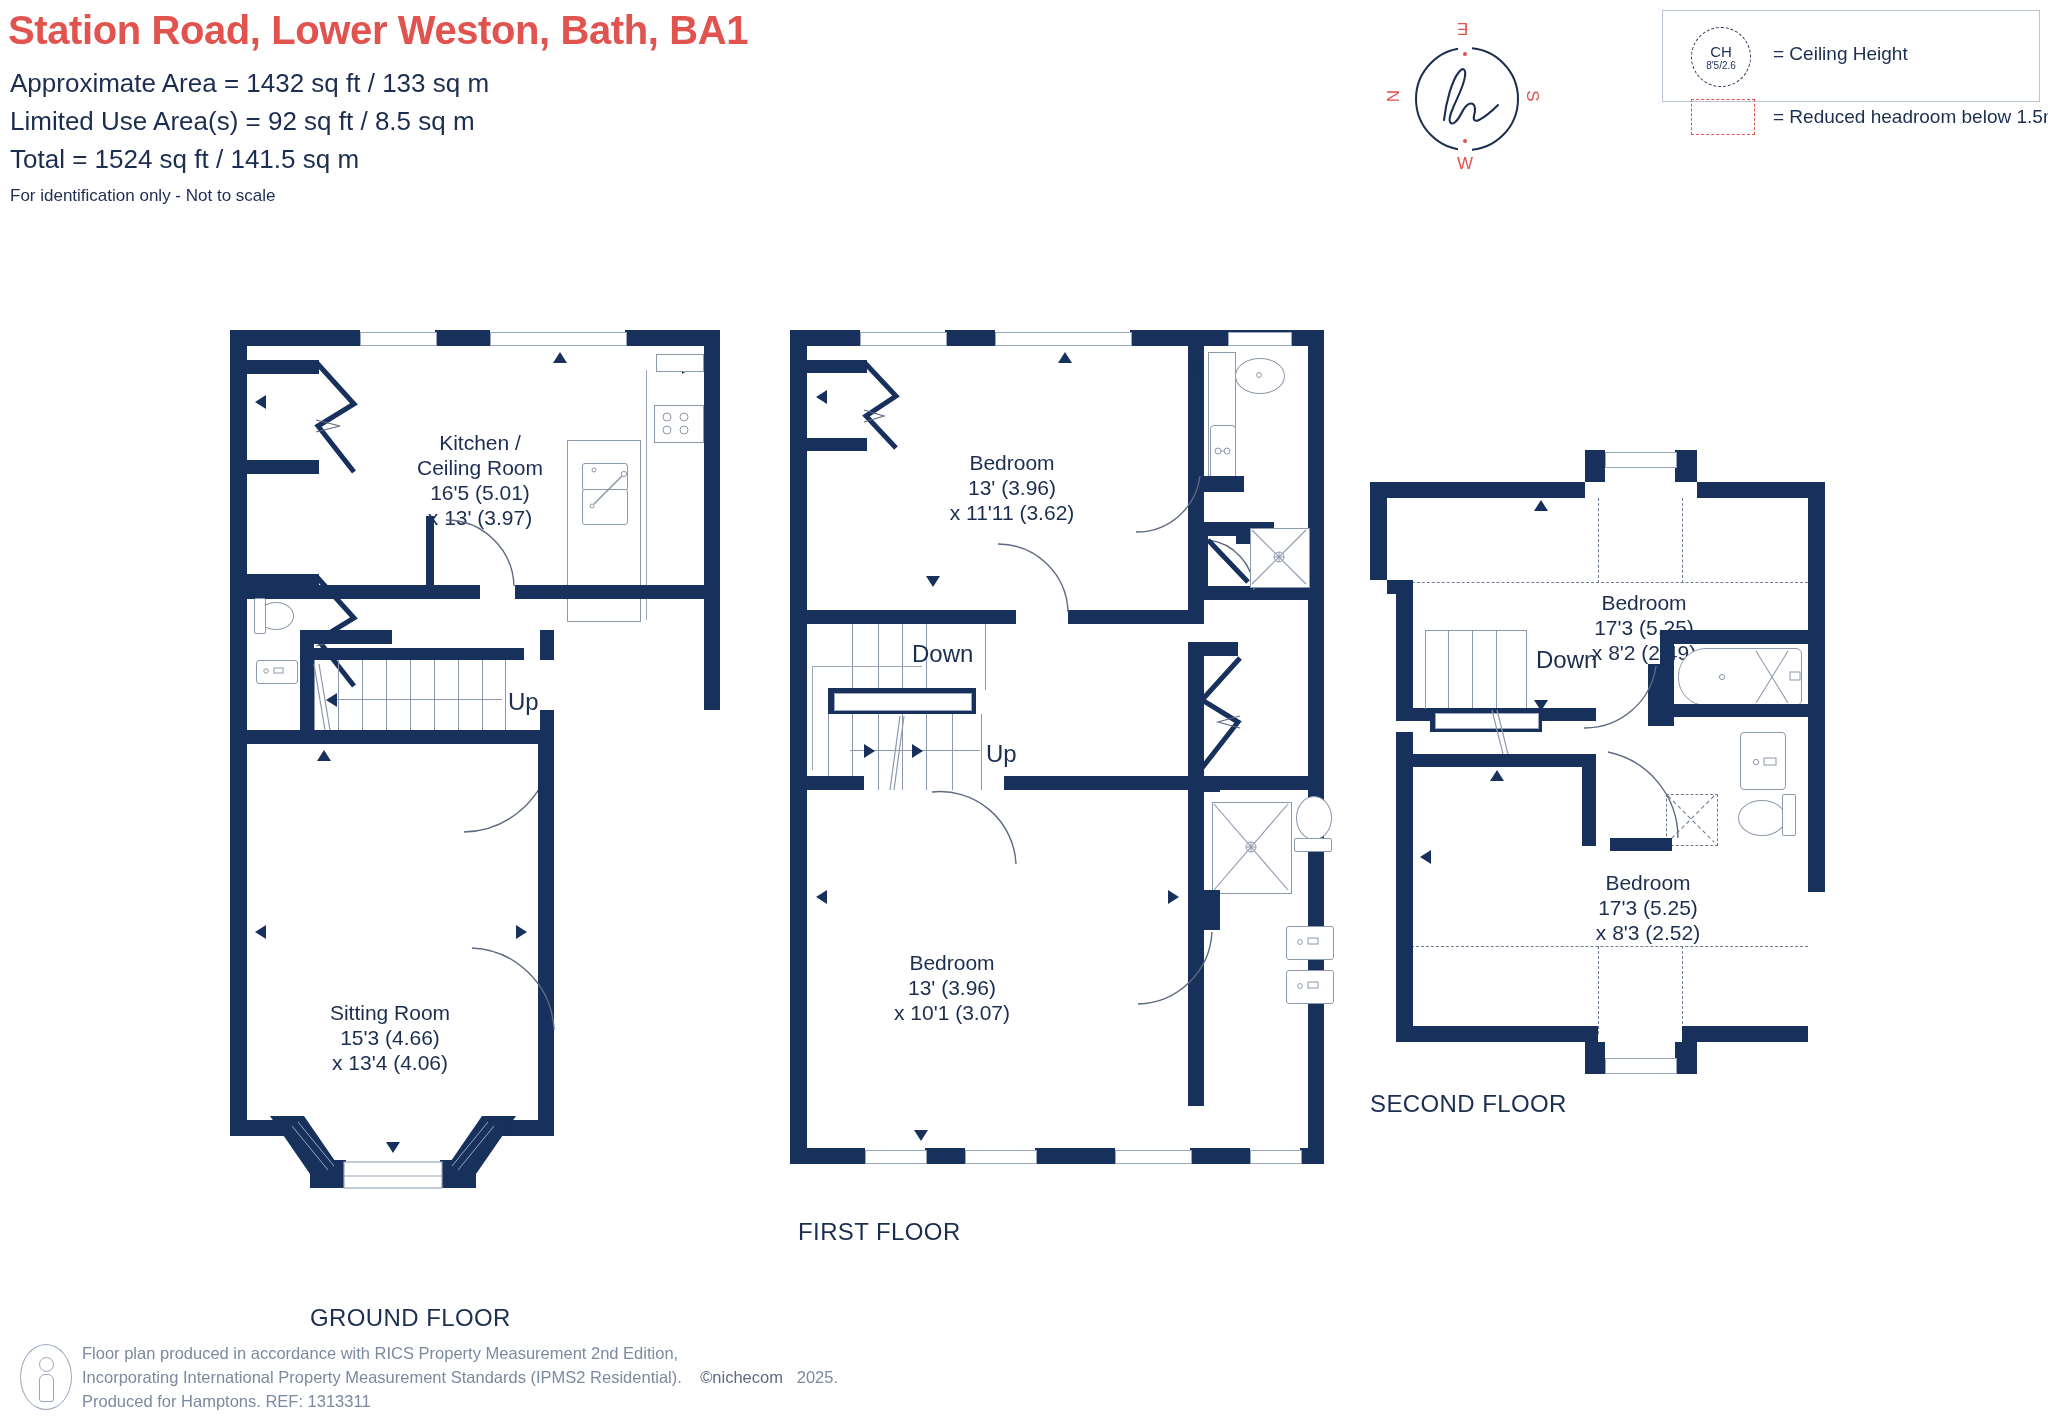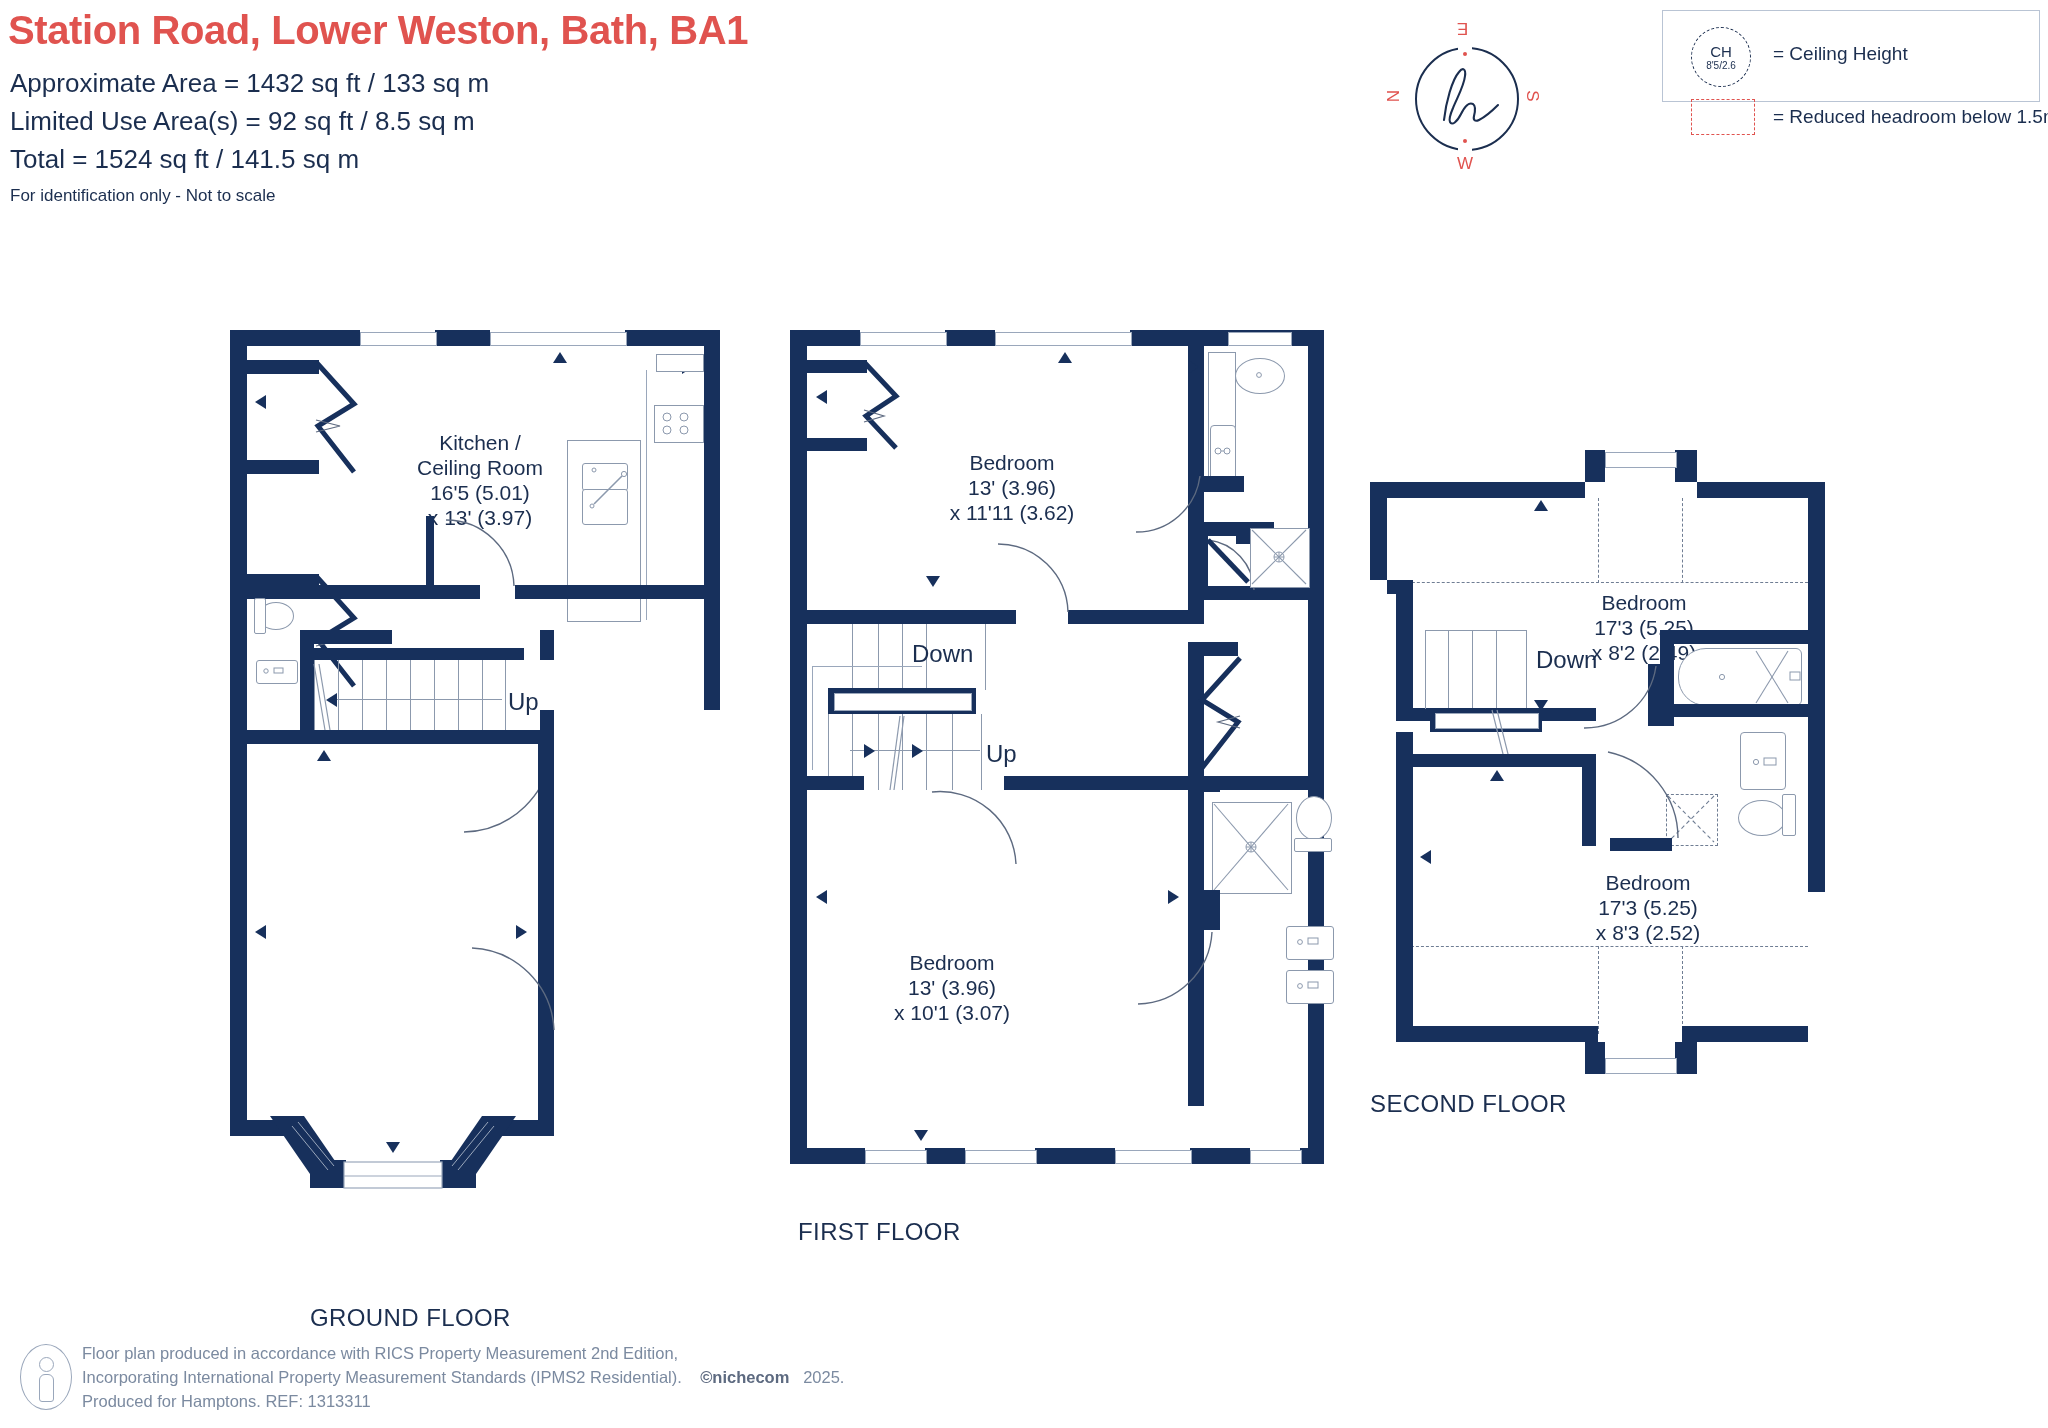--- a/index.html
+++ b/index.html
@@ -62,21 +62,21 @@
 
   
   #footer{left:12px;top:1338px;width:1000px;}
   #foot-icon{position:absolute;left:8px;top:6px;width:50px;height:64px;border:1.6px solid #9aa7bb;border-radius:50%;}
   #foot-icon .head{position:absolute;left:18px;top:12px;width:13px;height:13px;border-radius:50%;border:1.6px solid #9aa7bb;}
   #foot-icon .body{position:absolute;left:18px;top:29px;width:13px;height:26px;border-radius:6px 6px 3px 3px;border:1.6px solid #9aa7bb;}
   .ftxt{position:absolute;left:70px;font-size:16.5px;color:#7b8aa0;white-space:nowrap;}
   #f1{top:6px;}
   #f2{top:30px;}
   #f3{top:54px;}
-  .nichecom{color:#5d6a80;font-weight:bold;}
+  .nichecom{color:#5d6a80;font-weight:normal;}
 </style>
 </head>
 <body>
 
 <div class="abs" id="title">Station Road, Lower Weston, Bath, BA1</div>
 <div class="abs area-line" id="area1">Approximate Area = 1432 sq ft / 133 sq m</div>
 <div class="abs area-line" id="area2">Limited Use Area(s) = 92 sq ft / 8.5 sq m</div>
 <div class="abs area-line" id="area3">Total = 1524 sq ft / 141.5 sq m</div>
 <div class="abs" id="notice">For identification only - Not to scale</div>
 
@@ -194,20 +194,25 @@
 
   <div class="w" style="left:0;top:400px;width:310px;height:14px;"></div>
   <div class="w" style="left:310px;top:380px;width:14px;height:34px;"></div>
   <div class="w" style="left:310px;top:300px;width:14px;height:30px;"></div>
   <svg style="position:absolute;left:230px;top:414px;" width="96" height="92">
     <path d="M92 2 A90 90 0 0 1 4 88" fill="none" stroke="#5d6a80" stroke-width="1.4"></path>
   </svg>
   <div class="w" style="left:0;top:414px;width:17px;height:392px;"></div>
   <div class="w" style="left:308px;top:414px;width:16px;height:392px;"></div>
 
+  <div class="lbl" style="left:45px;top:670px;width:230px;">
+    <div>Sitting Room</div>
+    <div>15'3 (4.66)</div>
+    <div>x 13'4 (4.06)</div>
+  </div>
   <div class="arr arr-l" style="left:25px;top:595px;"></div>
   <div class="arr arr-r" style="left:286px;top:595px;"></div>
   <div class="arr arr-u" style="left:87px;top:420px;"></div>
 
   <div class="w" style="left:308px;top:660px;width:16px;height:22px;"></div>
   <svg style="position:absolute;left:236px;top:614px;" width="92" height="90">
     <path d="M88 86 A86 86 0 0 0 6 4" fill="none" stroke="#5d6a80" stroke-width="1.4"></path>
   </svg>
 
   <div class="w" style="left:0;top:790px;width:56px;height:16px;"></div>

